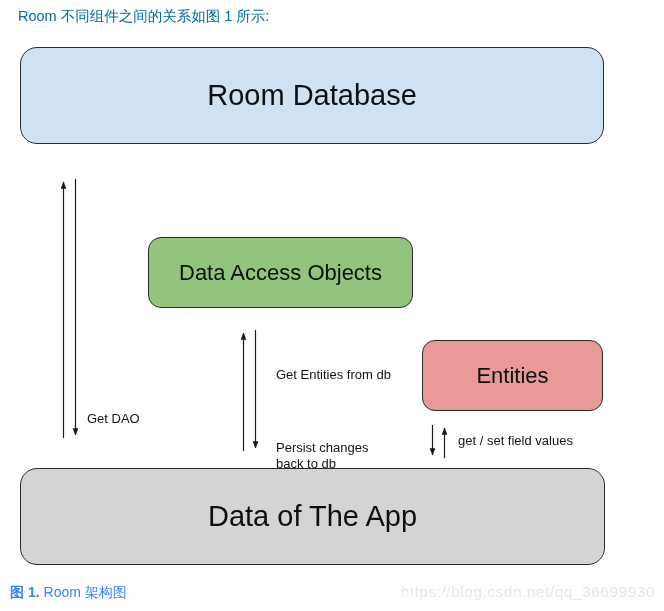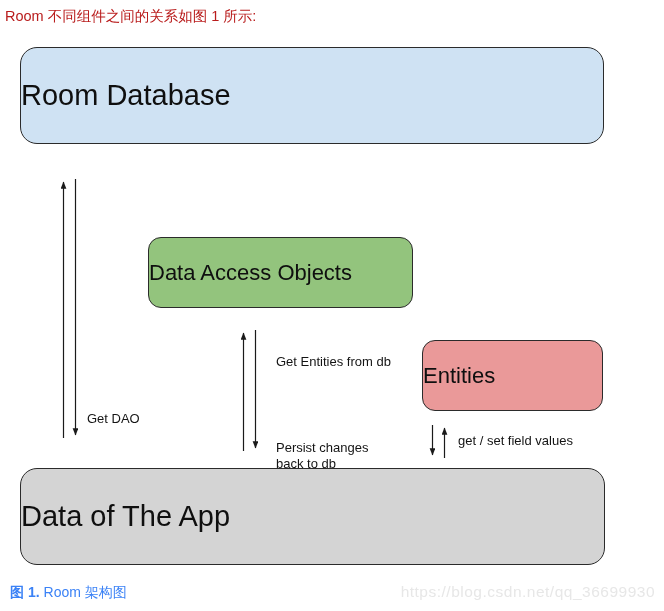--- a/index.html
+++ b/index.html
@@ -6,29 +6,29 @@
   html, body { background: #ffffff; }
   body {
     width: 664px; height: 611px;
     font-family: "Liberation Sans", "DejaVu Sans", sans-serif;
     position: relative;
     overflow: hidden;
   }
   .page { position: absolute; inset: 0; width: 664px; height: 611px; }
 
   .intro-text {
-    position: absolute; left: 5px; top: 7px;
-    font-size: 14.5px; color: #b91c1c;
+    position: absolute; left: 18px; top: 7px;
+    font-size: 14.5px; color: #0369a1;
   }
 
   .diagram { position: absolute; inset: 0; }
 
   .box {
     position: absolute;
-    display: flex; align-items: center; justify-content: flex-start;
+    display: flex; align-items: center; justify-content: center;
     border: 1.5px solid #2b2b2b;
     color: #0f0f0f;
     text-align: center;
   }
   .box-room-database {
     left: 20px; top: 47px; width: 584px; height: 97px;
     background: #cfe2f3; border-radius: 17px;
     font-size: 29px;
   }
   .box-dao {
@@ -51,21 +51,21 @@
     position: absolute; left: 0; top: 0;
     width: 664px; height: 611px;
     pointer-events: none;
   }
 
   .arrow-label {
     position: absolute;
     font-size: 13px; color: #141414; line-height: 1.22;
   }
   .label-get-dao        { left: 87px;  top: 411px; }
-  .label-get-entities   { left: 276px; top: 354px; white-space: nowrap; }
+  .label-get-entities   { left: 276px; top: 367px; white-space: nowrap; }
   .label-persist        { left: 276px; top: 408px; width: 106px; margin-top: 32px; }
   .label-get-set-fields { left: 458px; top: 433px; white-space: nowrap; }
 
   .caption {
     position: absolute; left: 10px; top: 584px;
     font-size: 14px; color: #3b82f6;
   }
   .caption .prefix { font-weight: bold; }
   .caption .rest { margin-left: 4px; }
 

